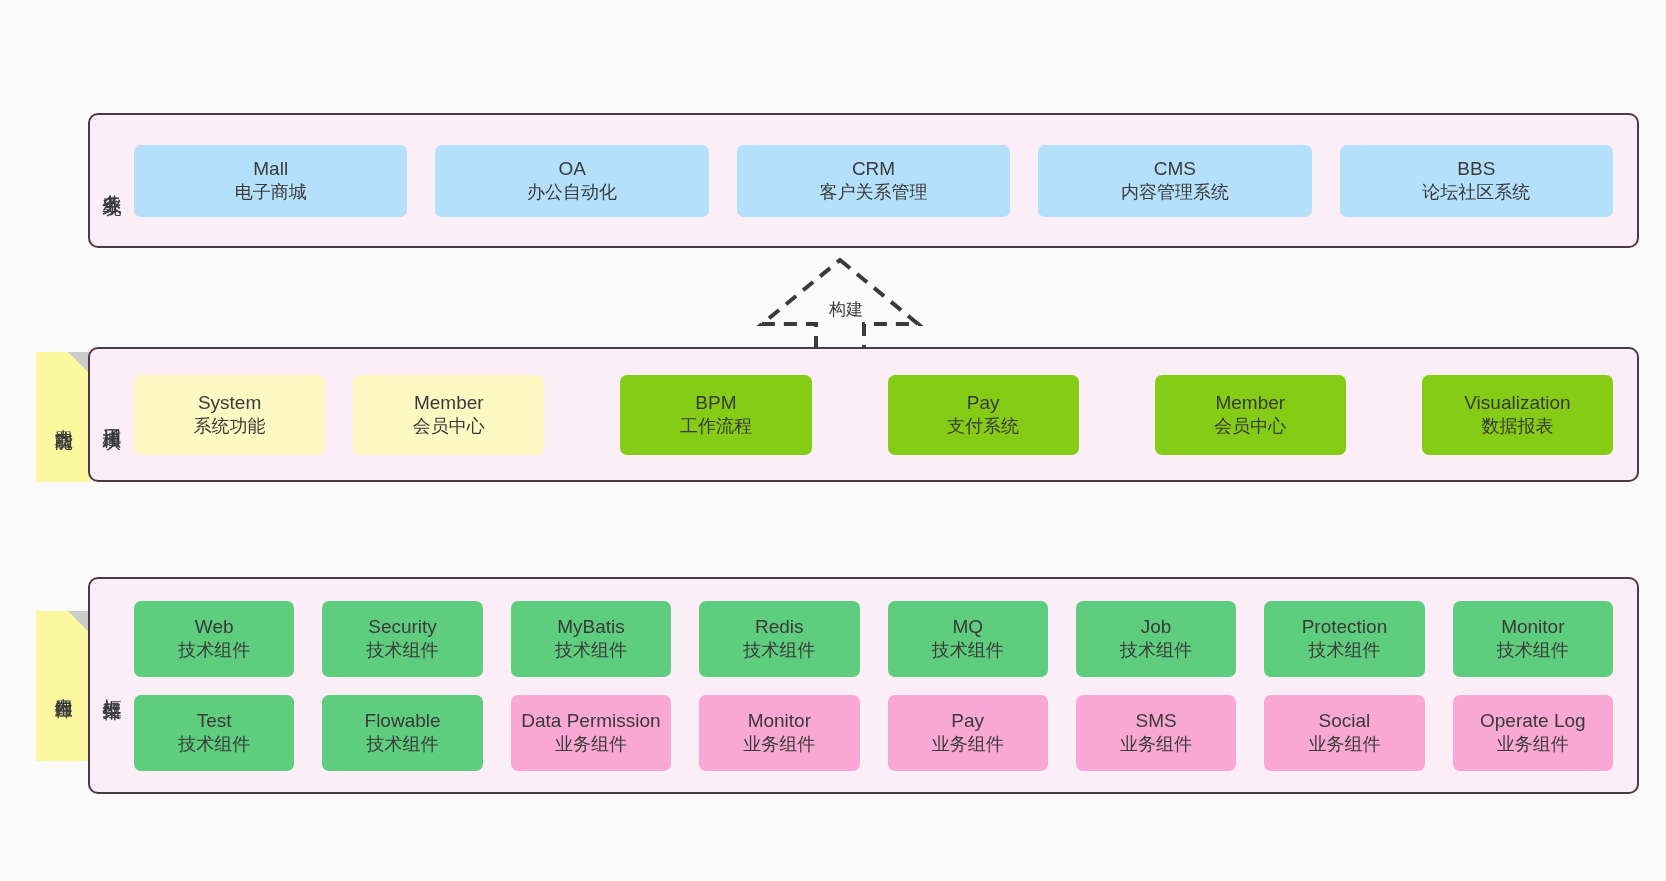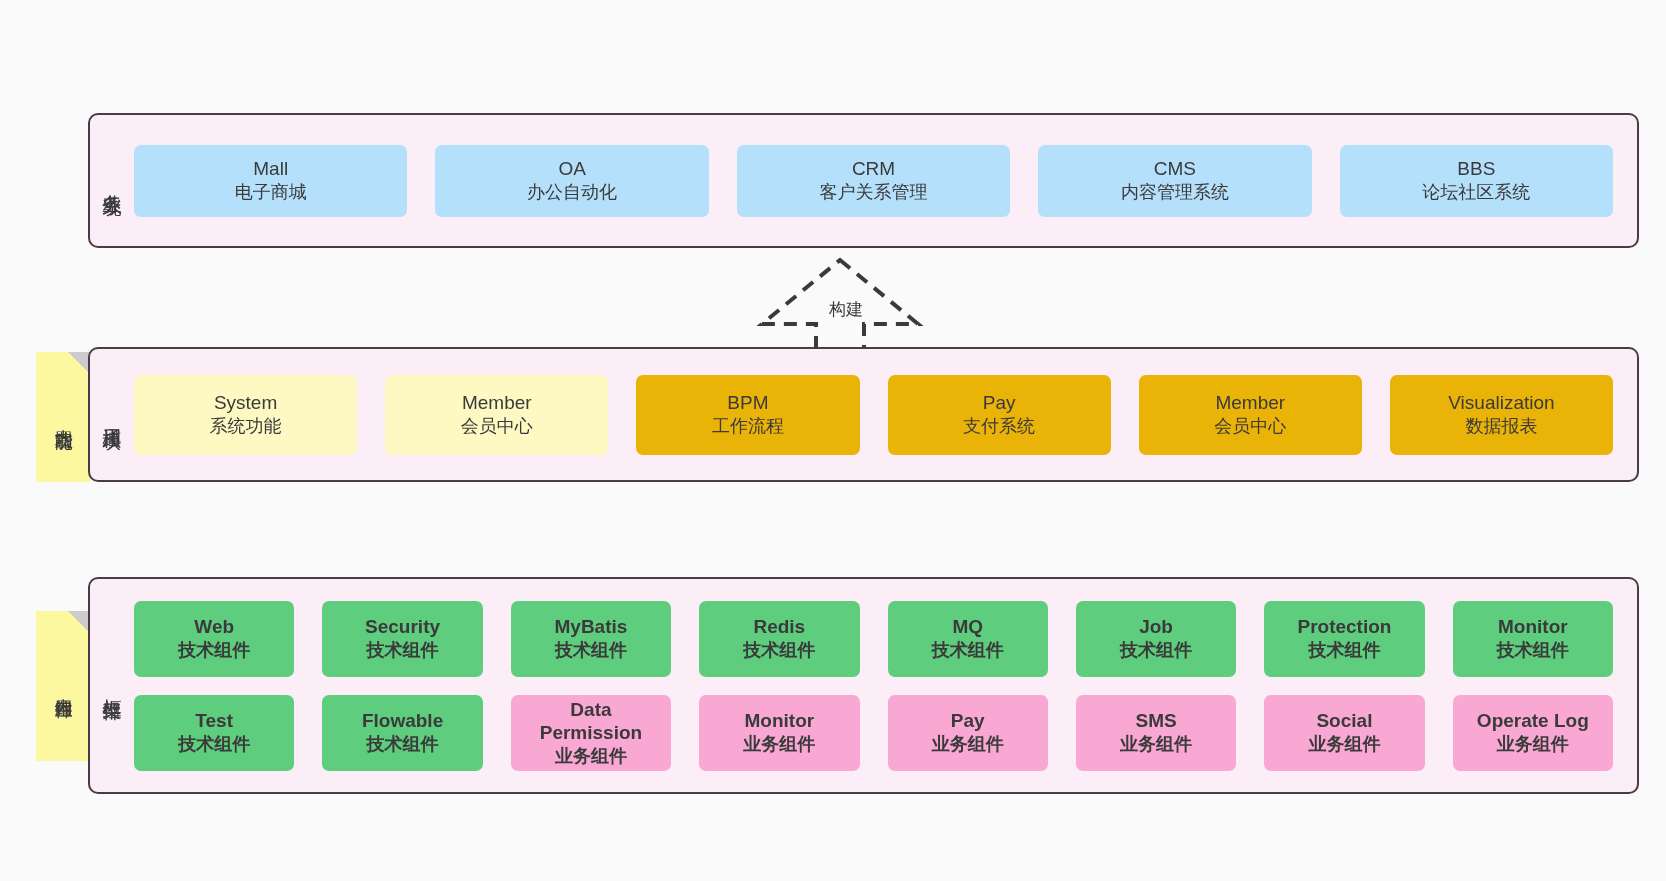--- a/index.html
+++ b/index.html
@@ -77,32 +77,32 @@
   .box .en {
     font-size: 19px;
     color: #3a3a3a;
   }
   .box .cn {
     font-size: 18px;
     color: #3a3a3a;
   }
   .box.blue     { background: #b5e0fb; }
   .box.red      { background: #fef9c3; }
-  .box.pink     { background: #eab308; }
+  .box.pink     { background: #84cc16; margin-left: 48px; }
   .box.green    { background: #5fcd7e; }
   .box.lgreen   { background: #f9a8d4; }
 
   
   #layer-business { left: 88px;  top: 113px; width: 1551px; height: 135px; }
   #layer-common   { left: 88px;  top: 347px; width: 1551px; height: 135px; }
   #layer-frame    { left: 88px;  top: 577px; width: 1551px; height: 217px; }
 
   #layer-business .box { height: 72px; }
   #layer-common   .box { height: 80px; }
-  #layer-frame    .box { height: 76px; font-weight: bold; }
+  #layer-frame    .box { height: 76px; }
 
   
   .note {
     position: absolute;
     box-sizing: border-box;
     background: #fbf8a0;
     width: 54px;
     display: flex;
     align-items: center;
     justify-content: center;

